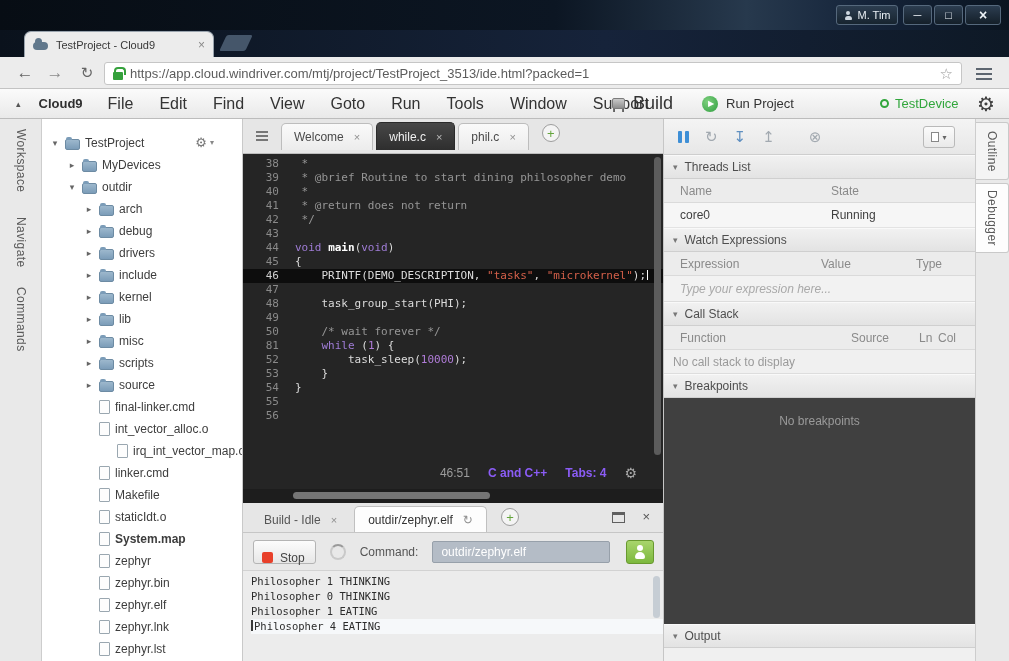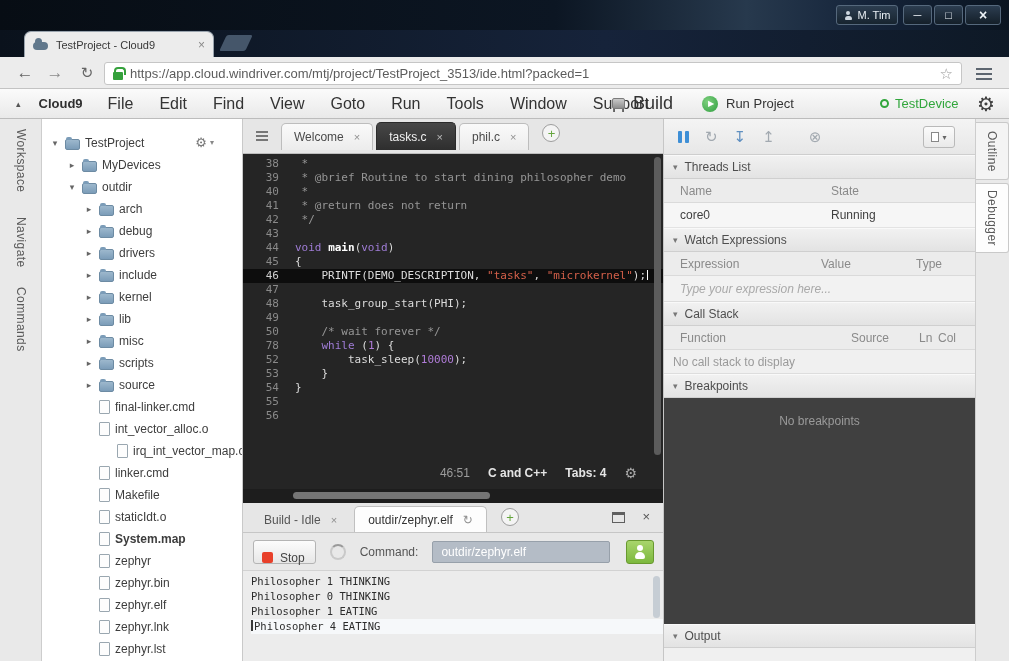--- a/index.html
+++ b/index.html
@@ -103,21 +103,21 @@
   .code-text{padding-left:16px;color:#dcdcdc}
   .tok-plain{color:#dcdcdc}
   .tok-comment{color:#969696}
   .tok-kw{color:#9f7cd6}
   .tok-fn{color:#fff;font-weight:bold}
   .tok-str{color:#d4604a}
   .tok-num{color:#b07cd8}
   .caret{display:inline-block;width:1px;height:10px;background:#fff;vertical-align:-1px;margin-left:1px}
   .ed-status{position:absolute;right:26px;bottom:22px;display:flex;align-items:center;gap:18px;
     font-family:"Liberation Sans",sans-serif;color:#9d9d9d;font-size:12px}
-  .ed-status .b{font-weight:bold;color:#e5e5e5}
+  .ed-status .b{font-weight:bold;color:#8b5cf6}
   .ed-status .gear{font-size:14px;color:#a8a8a8}
   .ed-hscroll-track{position:absolute;left:0;bottom:0;width:100%;height:14px;background:#1d1d1d}
   .ed-hscroll-thumb{position:absolute;left:50px;bottom:4px;width:197px;height:7px;border-radius:4px;background:#757575}
   .ed-vscroll{position:absolute;right:2px;top:3px;width:7px;height:298px;border-radius:4px;background:#5c5c5c}
 
   .console-tabbar{position:absolute;left:0;top:384px;width:100%;height:30px;background:#e6e6e6;border-bottom:1px solid #c6c6c6;
     display:flex;align-items:flex-end;padding-left:8px}
   .ctab{height:25px;display:flex;align-items:center;gap:10px;padding:0 13px;font-size:12px;color:#555;border-radius:5px 5px 0 0;margin-right:4px}
   .ctab .x{color:#8f8f8f;font-size:11px}
   .ctab .spin{color:#8f8f8f;font-size:12px}
@@ -395,21 +395,21 @@
 
       <div class="editor-tabbar">
         <div class="tablist-btn">
           <span class="icon-tablist"></span>
         </div>
         <div class="etab">
           <span>Welcome</span>
           <span class="x">×</span>
         </div>
         <div class="etab active">
-          <span>tasks.c</span>
+          <span>while.c</span>
           <span class="x">×</span>
         </div>
         <div class="etab">
           <span>phil.c</span>
           <span class="x">×</span>
         </div>
         <div class="plus-btn">+</div>
       </div>
 
       <div class="editor">
@@ -420,21 +420,21 @@
             <div class="code-line"><span class="gutter-num">41</span><span class="code-text"><span class="tok-comment"> * @return does not return</span></span></div>
             <div class="code-line"><span class="gutter-num">42</span><span class="code-text"><span class="tok-comment"> */</span></span></div>
             <div class="code-line"><span class="gutter-num">43</span><span class="code-text"></span></div>
             <div class="code-line"><span class="gutter-num">44</span><span class="code-text"><span class="tok-kw">void</span><span class="tok-plain"> </span><span class="tok-fn">main</span><span class="tok-plain">(</span><span class="tok-kw">void</span><span class="tok-plain">)</span></span></div>
             <div class="code-line"><span class="gutter-num">45</span><span class="code-text"><span class="tok-plain">{</span></span></div>
             <div class="code-line active"><span class="gutter-num">46</span><span class="code-text"><span class="tok-plain">    PRINTF(DEMO_DESCRIPTION, </span><span class="tok-str">"tasks"</span><span class="tok-plain">, </span><span class="tok-str">"microkernel"</span><span class="tok-plain">);</span><span class="caret"></span></span></div>
             <div class="code-line"><span class="gutter-num">47</span><span class="code-text"></span></div>
             <div class="code-line"><span class="gutter-num">48</span><span class="code-text"><span class="tok-plain">    task_group_start(PHI);</span></span></div>
             <div class="code-line"><span class="gutter-num">49</span><span class="code-text"></span></div>
             <div class="code-line"><span class="gutter-num">50</span><span class="code-text"><span class="tok-comment">    /* wait forever */</span></span></div>
-            <div class="code-line"><span class="gutter-num">78</span><span class="code-text"><span class="tok-plain">    </span><span class="tok-kw">while</span><span class="tok-plain"> (</span><span class="tok-num">1</span><span class="tok-plain">) {</span></span></div>
+            <div class="code-line"><span class="gutter-num">81</span><span class="code-text"><span class="tok-plain">    </span><span class="tok-kw">while</span><span class="tok-plain"> (</span><span class="tok-num">1</span><span class="tok-plain">) {</span></span></div>
             <div class="code-line"><span class="gutter-num">52</span><span class="code-text"><span class="tok-plain">        task_sleep(</span><span class="tok-num">10000</span><span class="tok-plain">);</span></span></div>
             <div class="code-line"><span class="gutter-num">53</span><span class="code-text"><span class="tok-plain">    }</span></span></div>
             <div class="code-line"><span class="gutter-num">54</span><span class="code-text"><span class="tok-plain">}</span></span></div>
             <div class="code-line"><span class="gutter-num">55</span><span class="code-text"></span></div>
             <div class="code-line"><span class="gutter-num">56</span><span class="code-text"></span></div>
           </div>
         <div class="ed-status">
           <span>46:51</span>
           <span class="b">C and C++</span>
           <span class="b">Tabs: 4</span>

